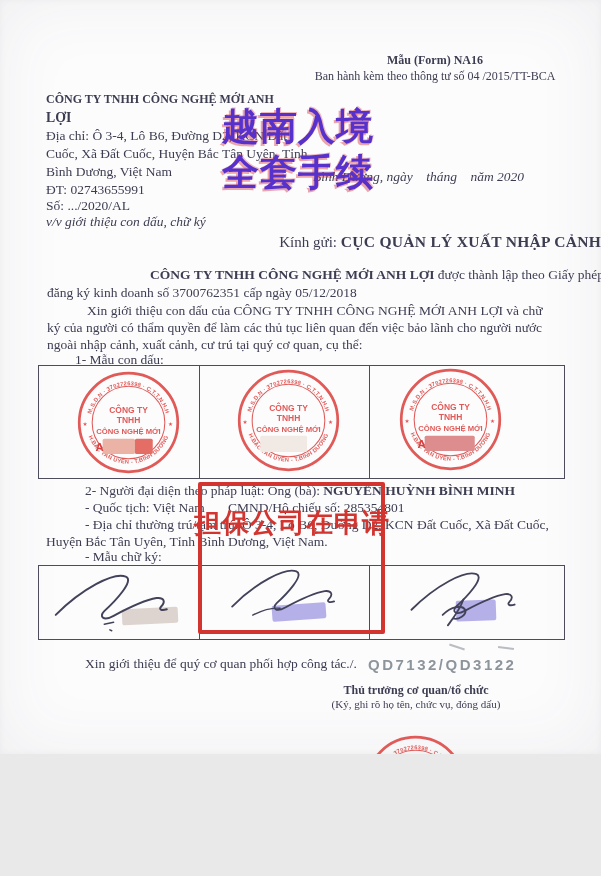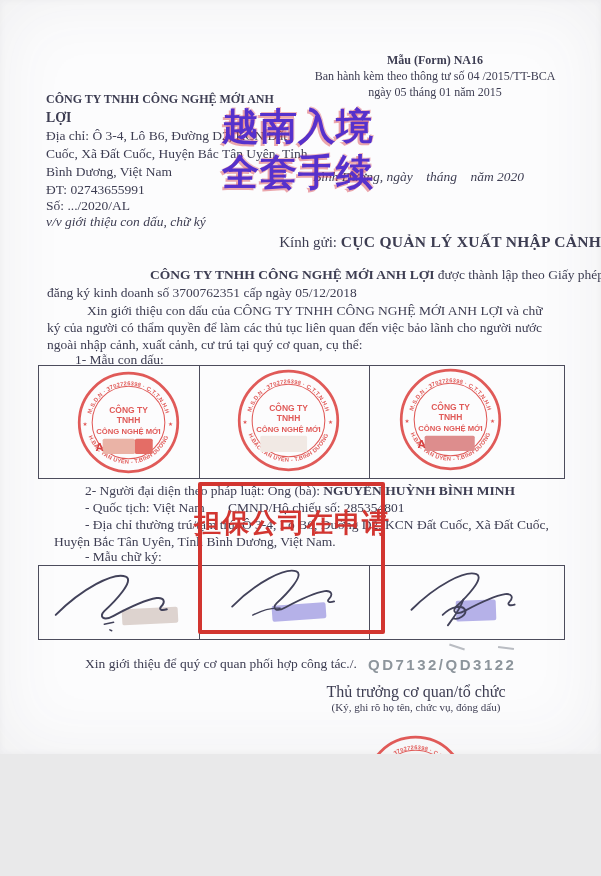--- a/index.html
+++ b/index.html
@@ -71,33 +71,32 @@
   .redact-lav{background:var(--redact-lavender);}
   .redact-purple{background:var(--redact-purple);}
   .redact-pink{background:var(--redact-pink);}
   .redact-gray{background:var(--redact-gray);}
   
   .code{
     left:368px;top:656px;font-family:"Liberation Sans",sans-serif;font-weight:bold;
     font-size:15px;letter-spacing:2.5px;color:var(--code-gray);
   }
   .signer{left:300px;top:683px;width:232px;text-align:center;}
-  .signer .s1{font-weight:normal;font-size:16px;text-align:center;}
+  .signer .s1{font-weight:bold;font-size:12px;text-align:center;}
   .signer .s2{font-size:11px;}
   .smudge{position:absolute;border-top:2px solid #b9bcc2;width:16px;z-index:4;}
 </style>
 </head>
 <body>
 
 <div class="page">
 
   <div class="abs ln meta" style="white-space:normal;">
     <div class="m1">Mẫu (Form) NA16</div>
     <div class="m2">Ban hành kèm theo thông tư số 04 /2015/TT-BCA</div>
-    <div class="m3">ngày 05 tháng  01 năm  2015</div>
   </div>
 
   <div class="ln hdr bold" style="left:46px;top:92px;font-size:12px;">CÔNG TY TNHH CÔNG NGHỆ MỚI ANH</div>
   <div class="ln hdr bold" style="left:46px;top:110px;font-size:13.8px;">LỢI</div>
   <div class="ln hdr" style="left:46px;top:128px;">Địa chỉ: Ô 3-4, Lô B6, Đường D2, KCN Đất</div>
   <div class="ln hdr" style="left:46px;top:146px;">Cuốc, Xã Đất Cuốc, Huyện Bắc Tân Uyên, Tỉnh</div>
   <div class="ln hdr" style="left:46px;top:164px;">Bình Dương, Việt Nam</div>
   <div class="ln hdr" style="left:46px;top:182px;">ĐT: 02743655991</div>
   <div class="ln hdr" style="left:46px;top:198px;">Số: .../2020/AL</div>
   <div class="ln hdr it" style="left:46px;top:214px;">v/v giới thiệu con dấu, chữ ký</div>
@@ -180,21 +179,21 @@
     <rect class="st-redact" x="33" y="85" width="62" height="19" rx="2" style="fill:#dd8d8d;"></rect>
     <text class="st-a" x="24" y="100">A</text>
   </svg>
 
   <div class="ln" style="left:85px;top:483px;">
     <span>2- Người đại diện theo pháp luật: Ông (bà): </span><span class="bold">NGUYỄN HUỲNH BÌNH MINH</span>
   </div>
   <div class="ln" style="left:85px;top:500px;">- Quốc tịch: Việt Nam</div>
   <div class="ln" style="left:228px;top:500px;">CMND/Hộ chiếu số: 285354801</div>
   <div class="ln" style="left:85px;top:517px;">- Địa chỉ thường trú/tạm trú: Ô 3-4, Lô B6, Đường D2, KCN Đất Cuốc, Xã Đất Cuốc,</div>
-  <div class="ln" style="left:54px;top:534px;">Huyện Bắc Tân Uyên, Tỉnh Bình Dương, Việt Nam.</div>
+  <div class="ln" style="left:46px;top:534px;">Huyện Bắc Tân Uyên, Tỉnh Bình Dương, Việt Nam.</div>
   <div class="ln" style="left:85px;top:549px;">- Mẫu chữ ký:</div>
 
   <div class="tbl tbl-sign">
     <div class="div1"></div>
     <div class="div2"></div>
   </div>
 
   <svg width="0" height="0" style="position:absolute;">
     <defs>
       <path id="sigp" d="M4,52 C32,24 66,6 79,11 C89,15 67,38 56,48 C50,54 55,59 66,53 C81,45 100,36 112,34 C120,33 122,38 117,43 C114,46 117,48 123,46"></path>

